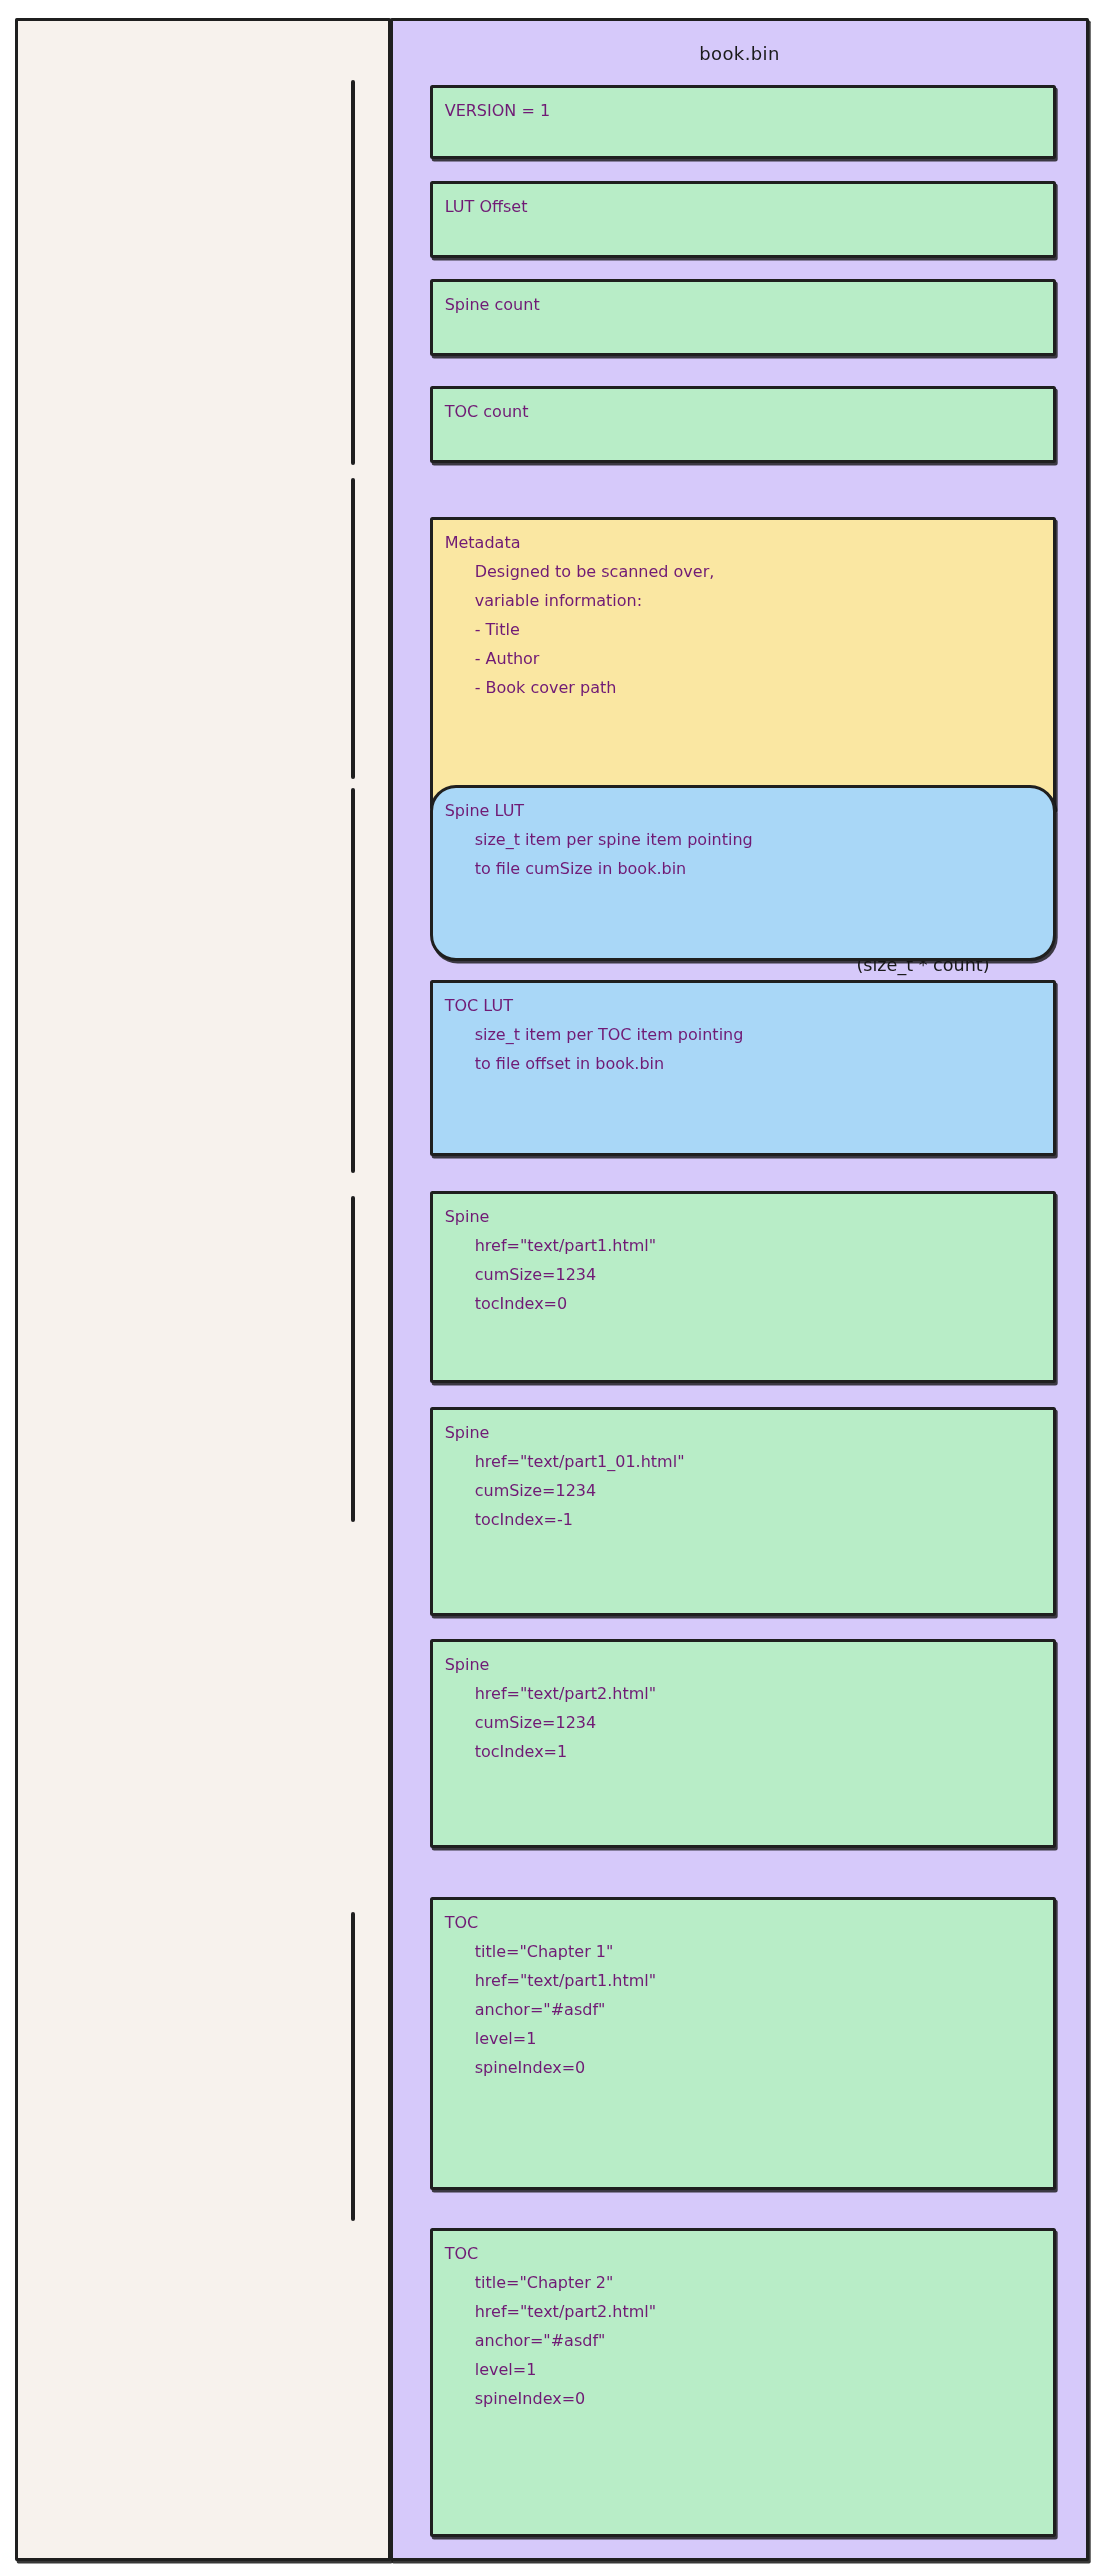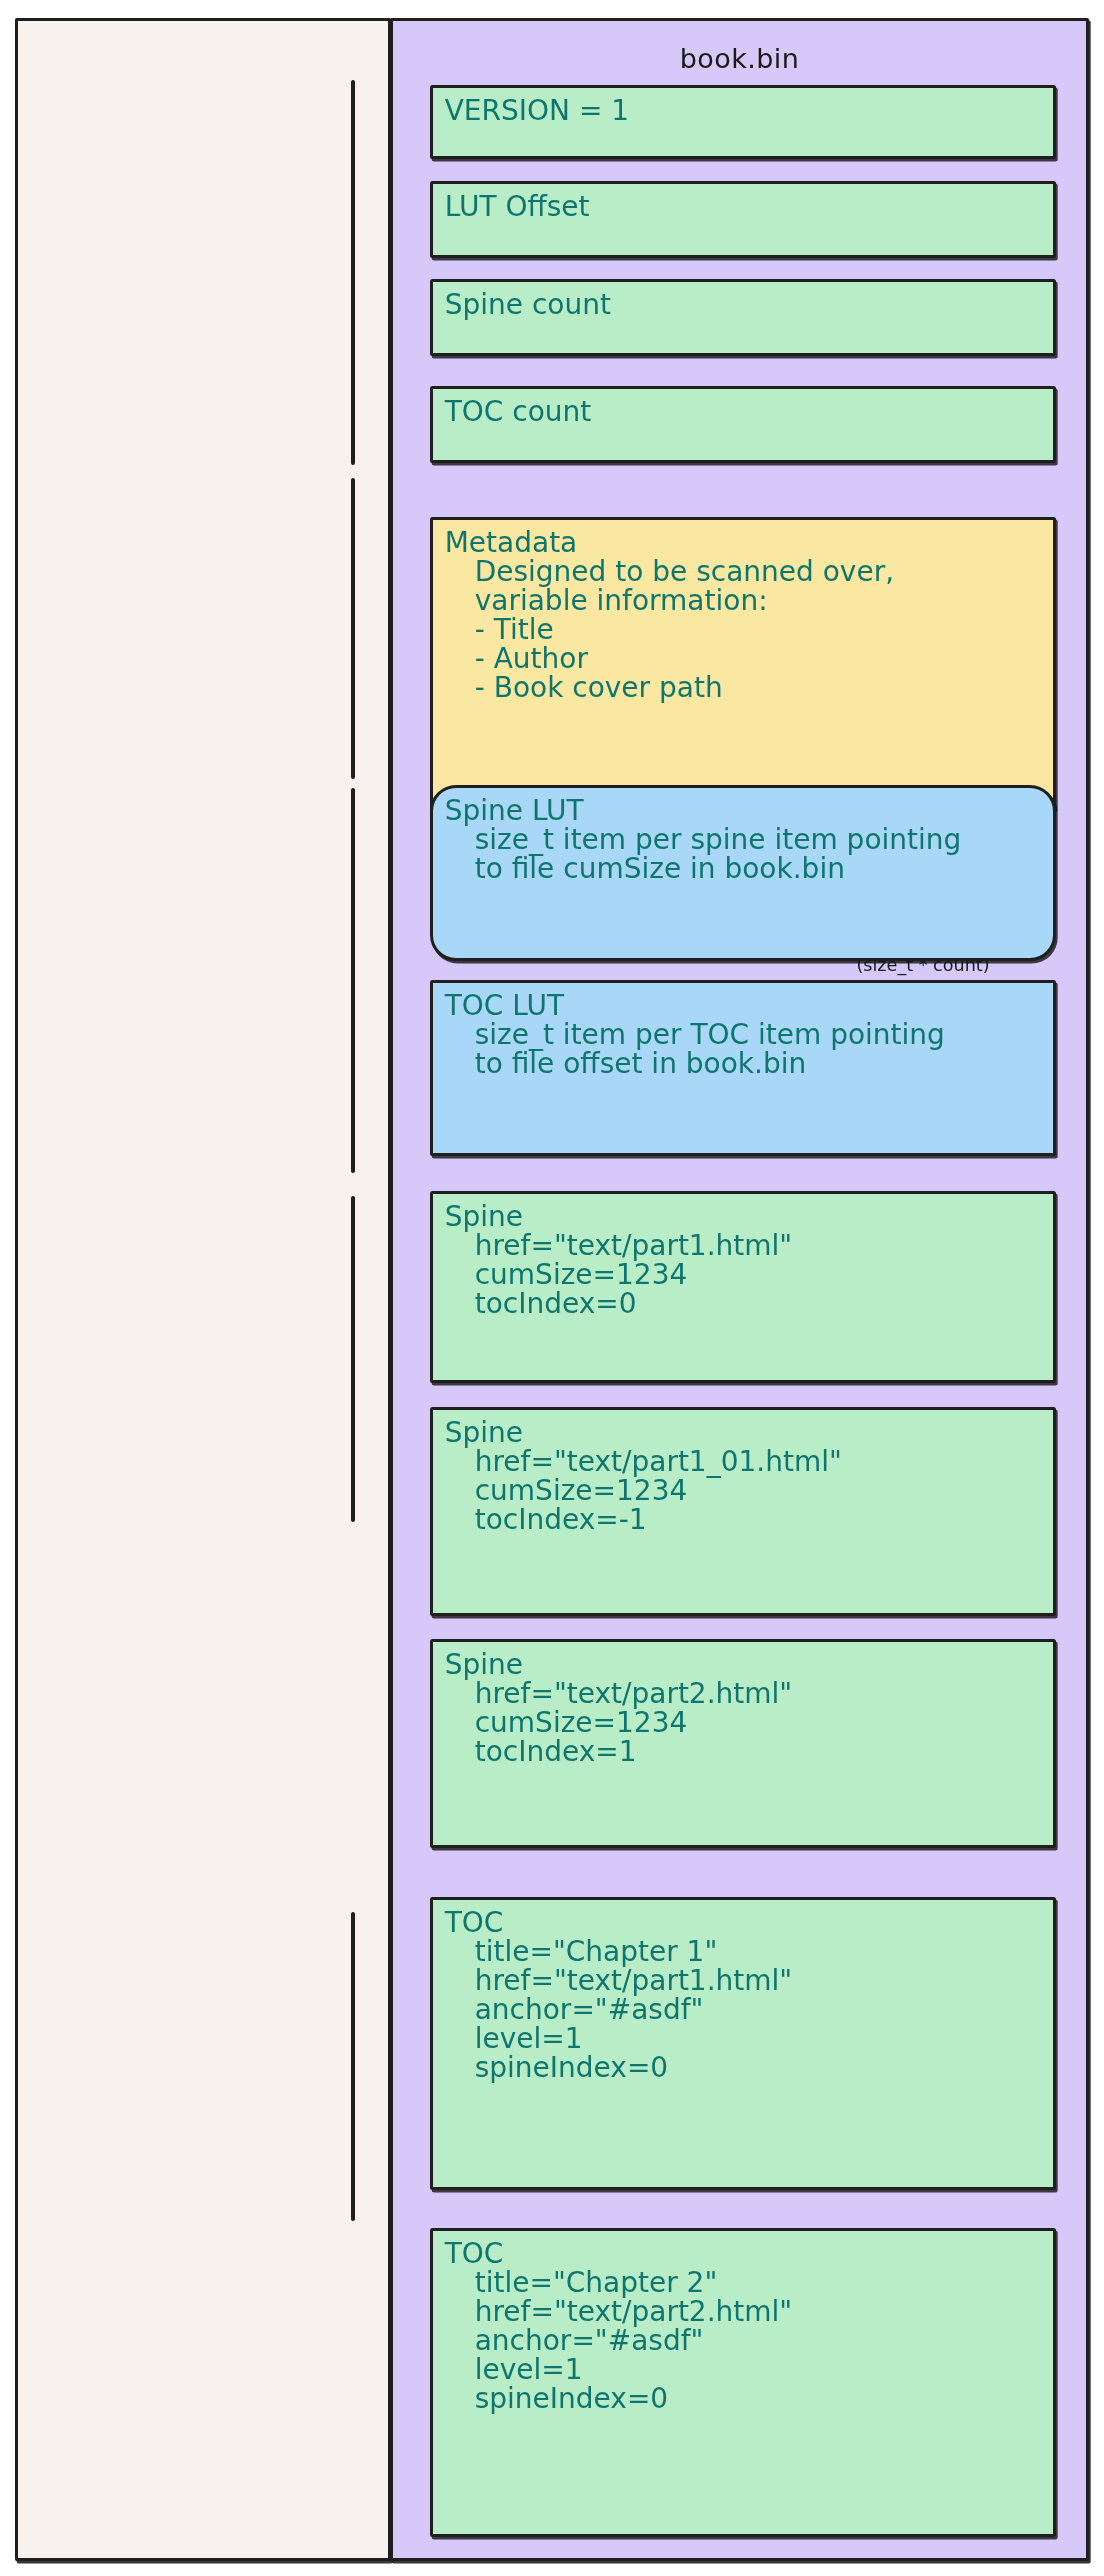--- a/index.html
+++ b/index.html
@@ -44,21 +44,21 @@
     background: #d6c9fa;
     box-shadow: 1.7px 2.5px 0 rgba(20,20,20,0.85);
   }
 
   .panel-title {
     position: absolute;
     top: 22px;
     left: 0;
     width: 100%;
     text-align: center;
-    font-size: 27px;
+    font-size: 18px;
     color: #1a1a1a;
     letter-spacing: 0.4px;
   }
 
   
   .group-label {
     position: absolute;
     right: 47px;
     text-align: center;
     font-size: 17.6px;
@@ -79,22 +79,22 @@
   
   .block {
     position: absolute;
     left: 430px;
     width: 626px;
     box-sizing: border-box;
     border: 3.3px solid #1f1f1f;
     border-radius: 2.5px;
     box-shadow: 1.7px 2.5px 0 rgba(20,20,20,0.80);
     padding: 8.4px 11.7px 8.4px 11.7px;
-    color: #0f766e;
-    font-size: 28px;
+    color: #701a75;
+    font-size: 16px;
     line-height: 29px;
     white-space: pre-line;
   }
   .block.green  { background: #b8edc7; }
   .block.yellow { background: #fae7a2; }
   .block.blue   { background: #a9d7f7; }
 
   .block-title { display: block; }
   .block-body  { display: block; padding-left: 30px; }
 </style>

